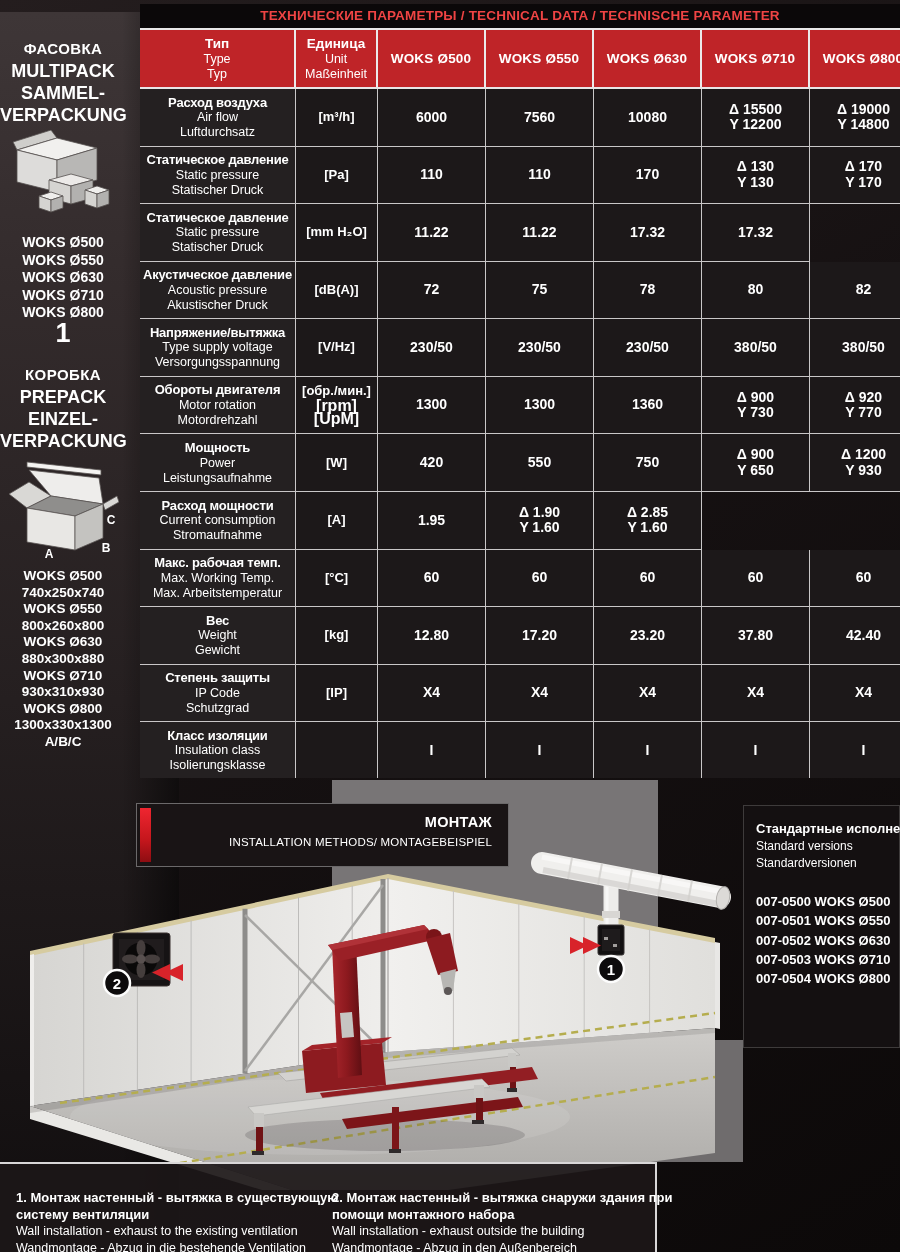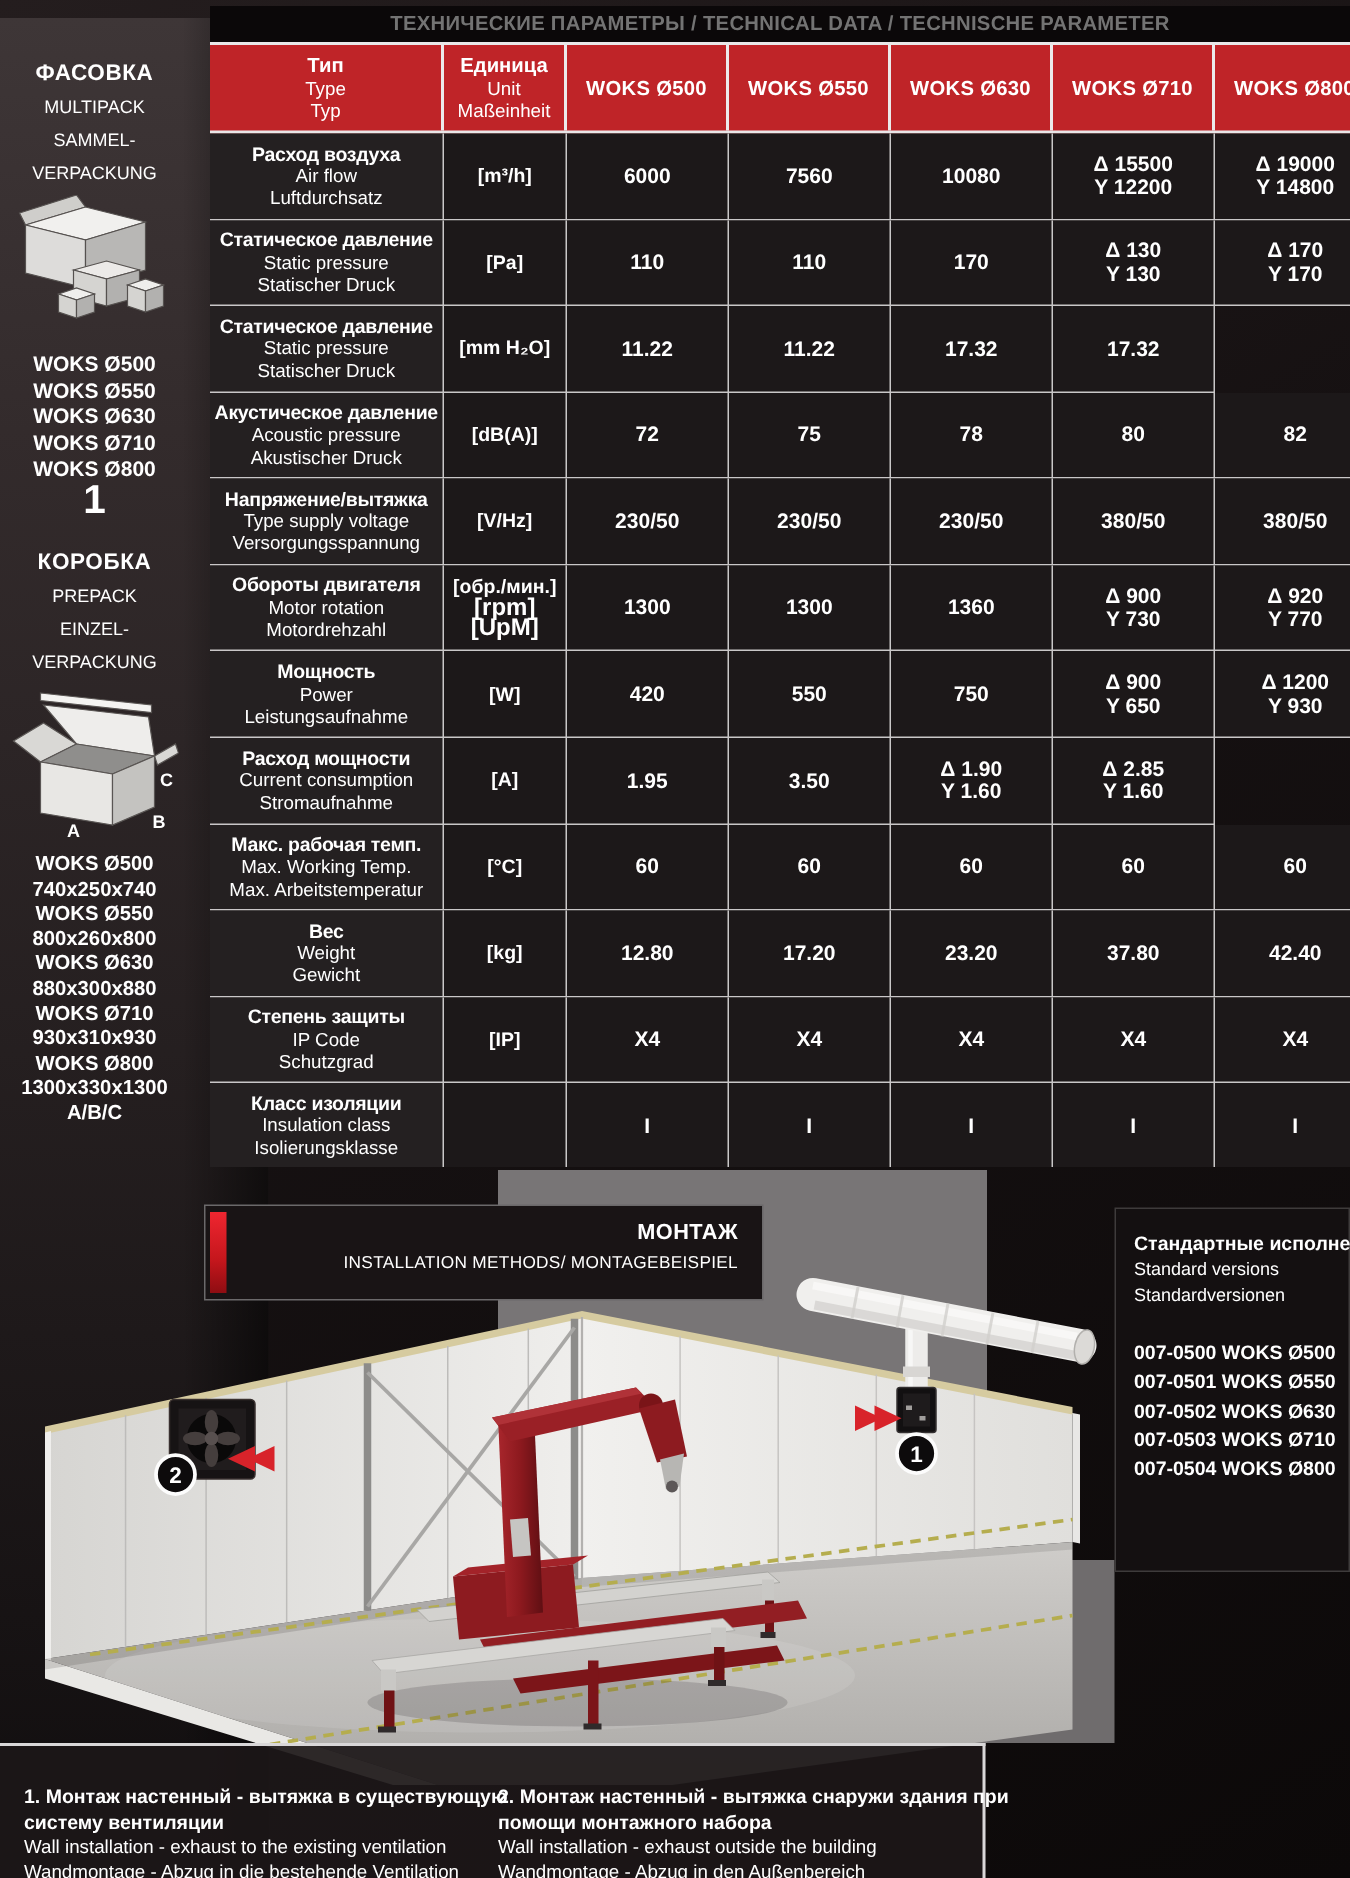--- a/index.html
+++ b/index.html
@@ -6,27 +6,27 @@
   .page{position:relative;width:900px;height:1252px;overflow:hidden;
         background:linear-gradient(150deg,#241d1e 0%,#161112 45%,#0c0909 100%);
         font-family:"Liberation Sans",sans-serif;color:#fff;}
   
   .sidebar{position:absolute;left:0;top:12px;width:137px;height:1252px;
     background:linear-gradient(90deg,rgba(0,0,0,0) 68%,rgba(0,0,0,.55) 100%),
                linear-gradient(180deg,#3e3637 0%,#332b2c 22%,#251f20 55%,#171314 85%,#100d0e 100%);padding-left:42px;}
   .sb-inner{position:absolute;left:0;top:0;width:126px;text-align:center;}
   .sb-block{position:absolute;left:0;width:126px;text-align:center;}
   .sb-title{font-size:15px;font-weight:bold;letter-spacing:.4px;line-height:22px;}
-  .sb-sub{font-size:12px;line-height:22px;}
+  .sb-sub{font-size:18px;line-height:22px;font-weight:bold;}
   .sb-models div{font-size:14px;font-weight:bold;line-height:17.5px;white-space:nowrap;}
   .sb-num{font-size:27px;font-weight:bold;}
   .sb-dims div{font-size:13.5px;font-weight:bold;line-height:16.6px;white-space:nowrap;}
   
   .tech-table{position:absolute;left:140px;top:4px;width:760px;height:774px;overflow:hidden;}
-  .t-title{height:24px;line-height:24px;background:#0b0809;color:#737373;font-weight:bold;
+  .t-title{height:24px;line-height:24px;background:#0b0809;color:#ef4444;font-weight:bold;
            font-size:13.5px;text-align:center;letter-spacing:.2px;border-bottom:2px solid #e9e7e8;width:760px;}
   .t-head{display:grid;grid-template-columns:156px 82px repeat(5,108px);width:778px;height:57px;
           background:#bf2428;border-bottom:2px solid #e8e6e7;}
   .hc{display:flex;flex-direction:column;align-items:center;justify-content:center;
       border-right:2px solid #eceaeb;color:#fff;}
   .hc .h0{font-weight:bold;font-size:13.5px;line-height:16px;}
   .hc .hn{font-size:12.5px;line-height:15px;}
   .model-h{font-weight:bold;font-size:13.5px;letter-spacing:.2px;}
   .t-body{display:flex;flex-direction:column;width:778px;height:691px;}
   .t-row{flex:1;display:grid;grid-template-columns:156px 82px repeat(5,108px);}
@@ -357,23 +357,20 @@
             <div class="ln">Current consumption</div>
             <div class="ln">Stromaufnahme</div>
           </div>
           <div class="cell unit">
             <div>[A]</div>
           </div>
           <div class="cell val">
             <div>1.95</div>
           </div>
           <div class="cell val">
-            <div>3.50</div>
-          </div>
-          <div class="cell val">
             <div>Δ 1.90</div>
             <div>Y 1.60</div>
           </div>
           <div class="cell val">
             <div>Δ 2.85</div>
             <div>Y 1.60</div>
           </div>
         </div>
         <div class="t-row">
           <div class="cell label">

